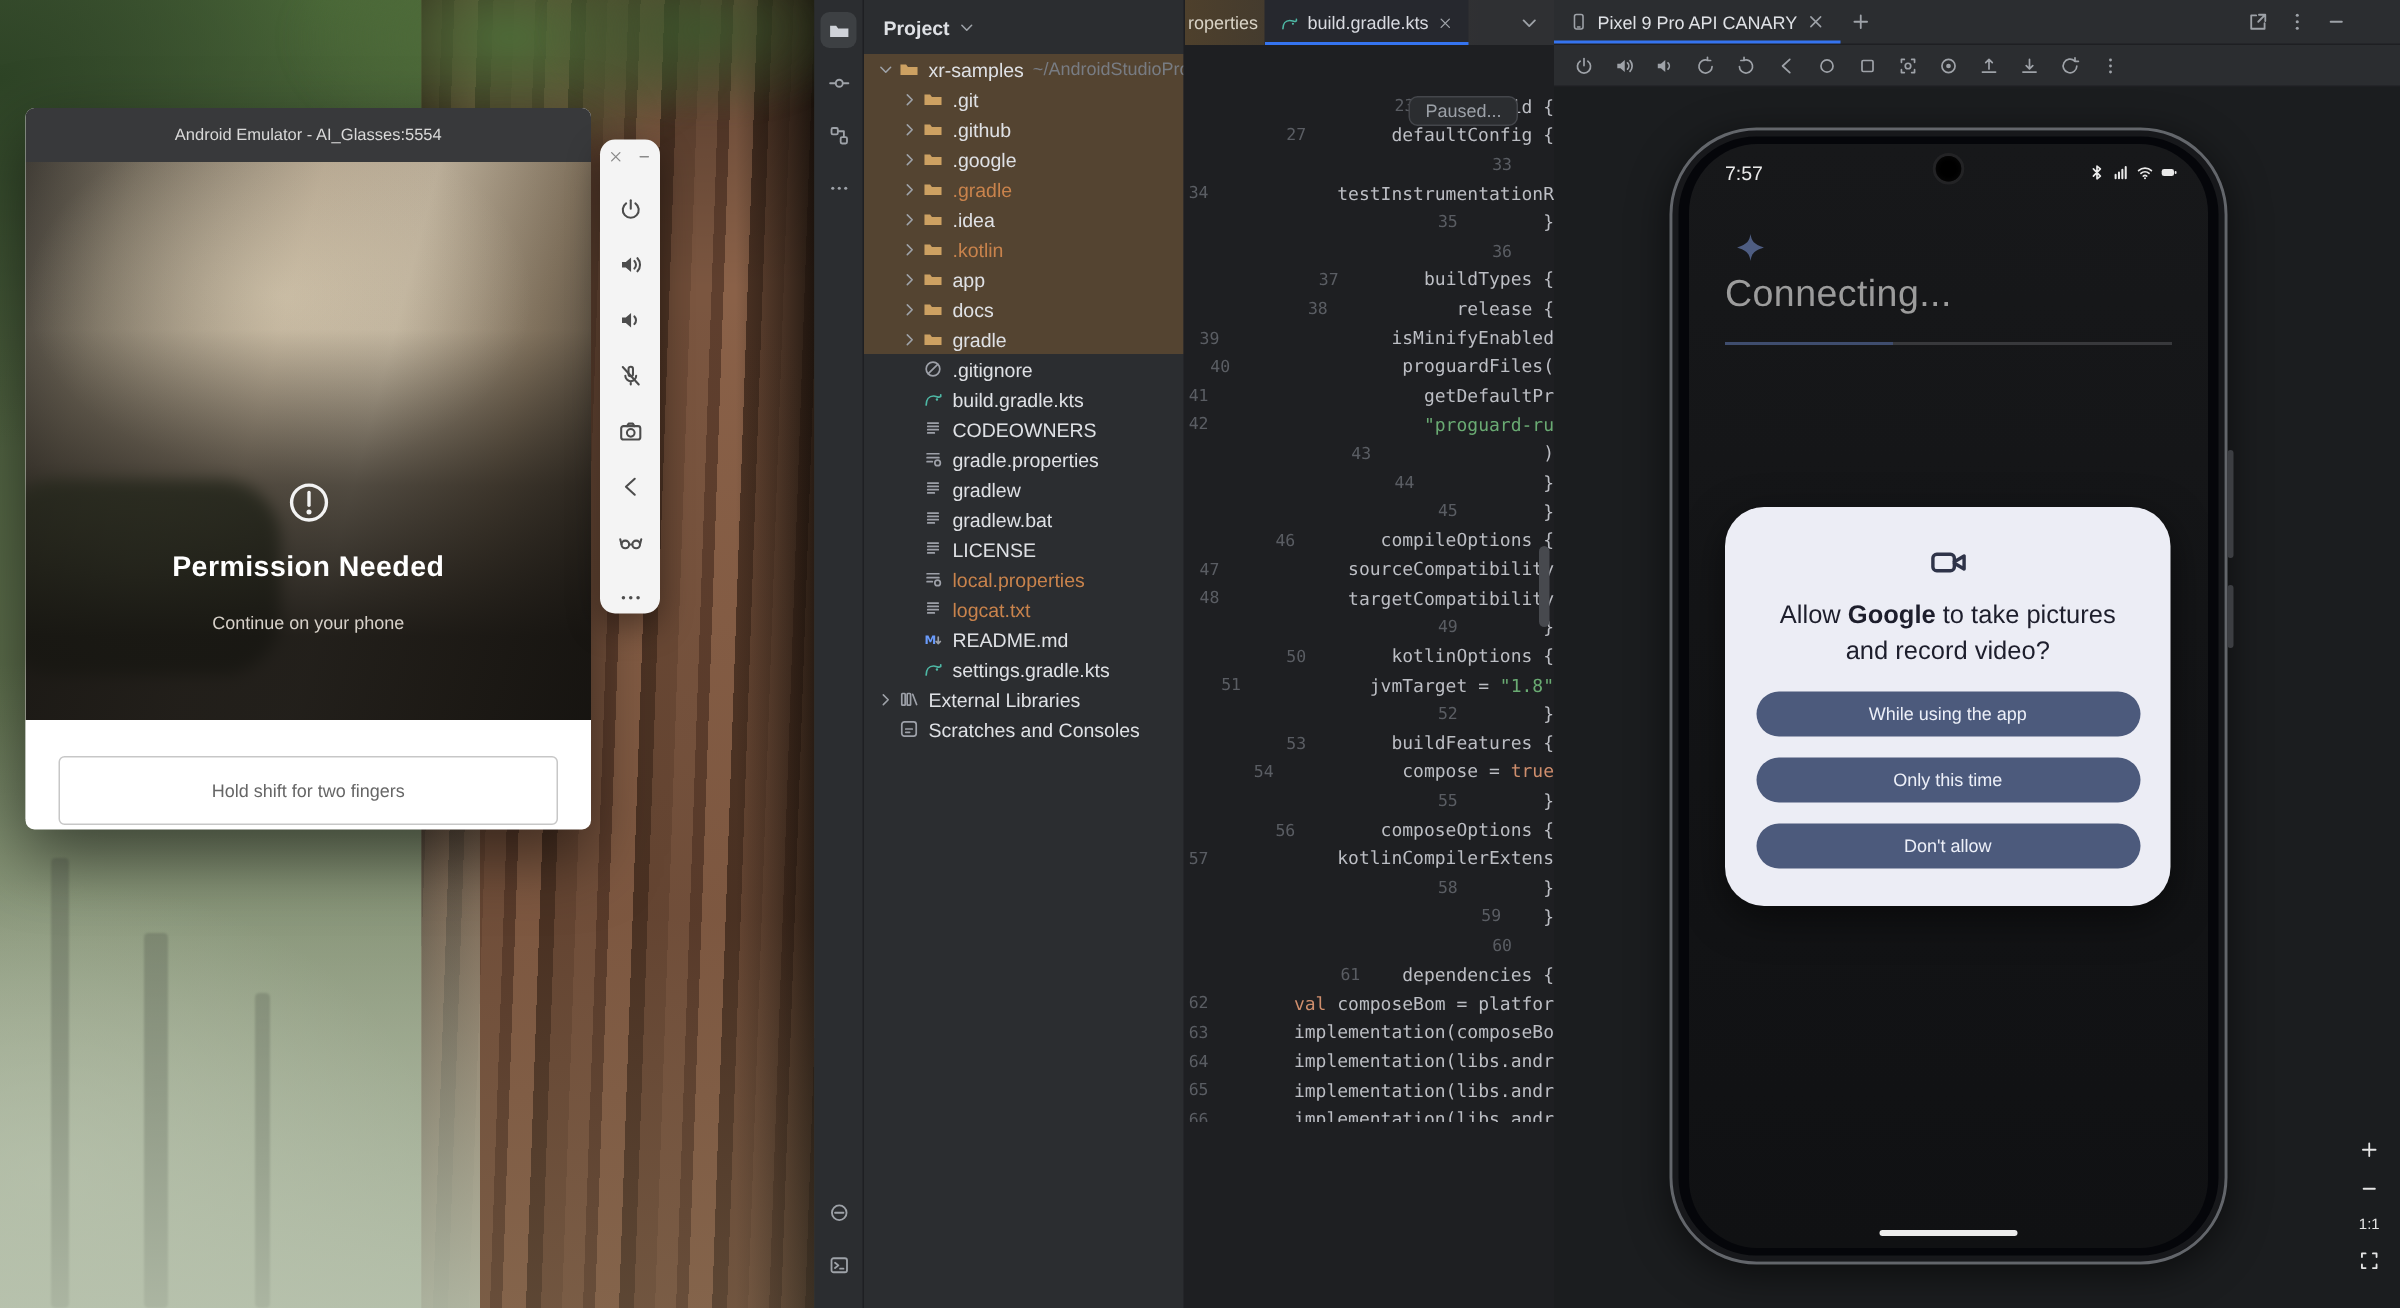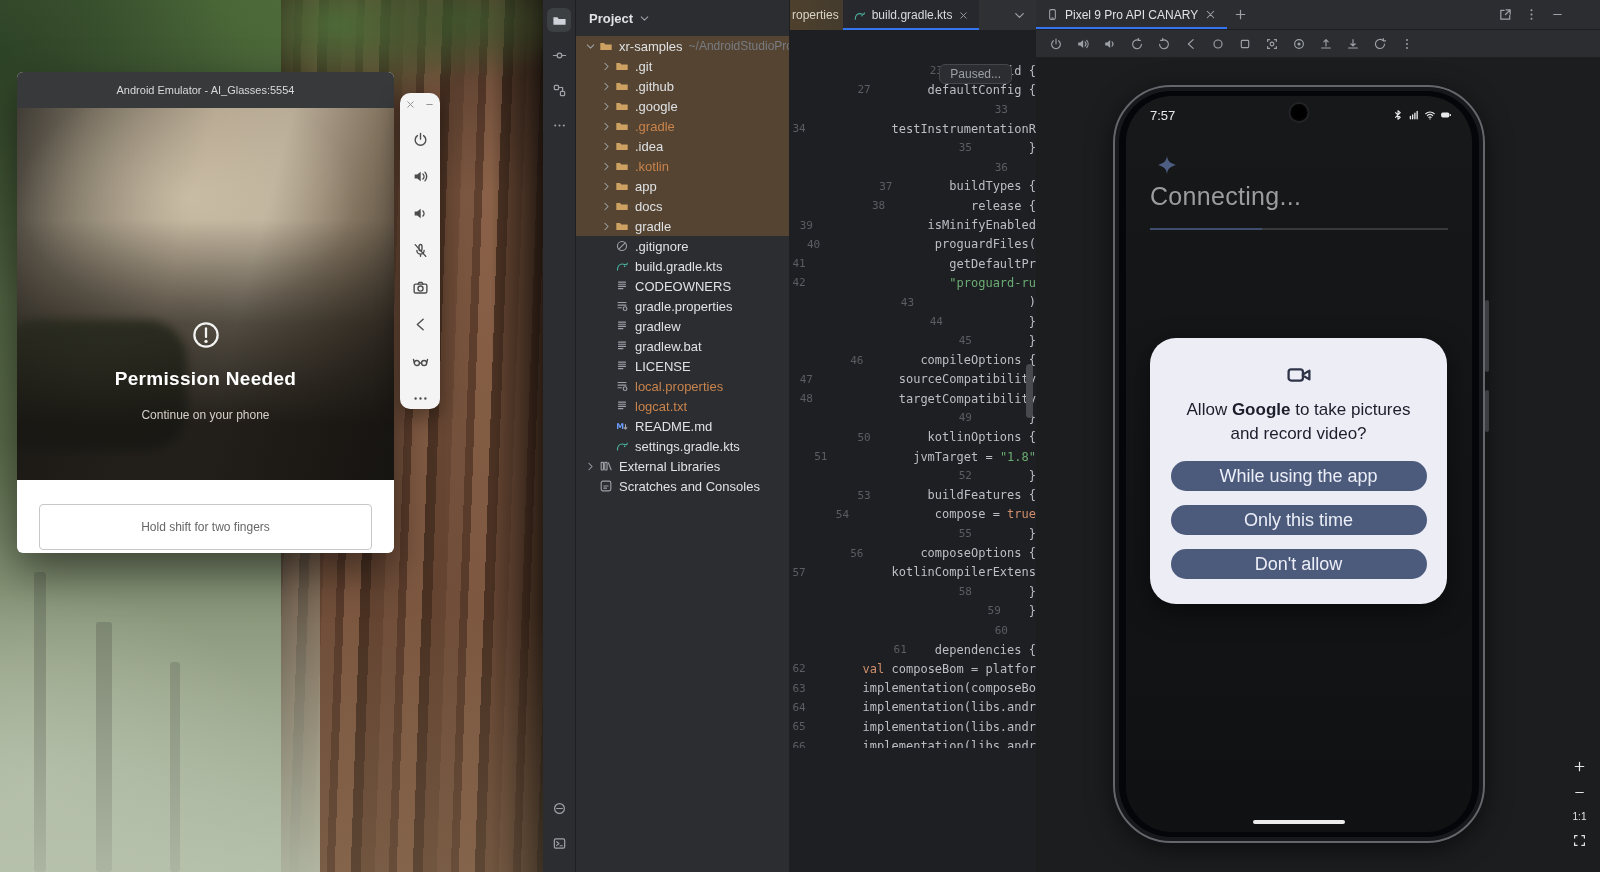--- a/index.html
+++ b/index.html
@@ -161,21 +161,21 @@
   #p-progress { position:absolute; left:24px; top:132px; width:298px; height:2px; background:#38393c; }
   #p-progress::before { content:""; position:absolute; left:0; top:0; width:112px; height:2px;
     background:#3f4d6e; }
   #p-dialog { position:absolute; left:24px; top:242px; width:297px; height:266px; background:#ecedf5;
     border-radius:26px; box-shadow:0 8px 26px rgba(0,0,0,.5); }
   #dlg-icon { margin:24px auto 10px; width:26px; color:#2f3449; }
   #dlg-icon svg { width:26px; height:26px; stroke-width:1.4; }
   #dlg-text { text-align:center; font-size:17px; line-height:24px; color:#1d1e2c; padding:0 24px; }
   #dlg-buttons { display:flex; flex-direction:column; gap:14px; margin-top:15px; align-items:center; }
   .dlg-btn { width:256px; height:30px; border-radius:16px; background:#4c5a7c; color:#eceff8;
-    font-size:18px; display:flex; align-items:center; justify-content:center; cursor:pointer; }
+    font-size:12px; display:flex; align-items:center; justify-content:center; cursor:pointer; }
   #home-bar { position:absolute; bottom:8px; left:50%; transform:translateX(-50%); width:92px;
     height:4px; border-radius:2px; background:#ececec; }
 
   
   #zoom { position:absolute; right:13px; bottom:24px; display:flex; flex-direction:column; gap:11px;
     align-items:center; color:#e5e5e5; }
   #zoom .zbtn { display:flex; align-items:center; justify-content:center; }
   #zoom-reset { font-size:10px; }
 </style>
 </head>

